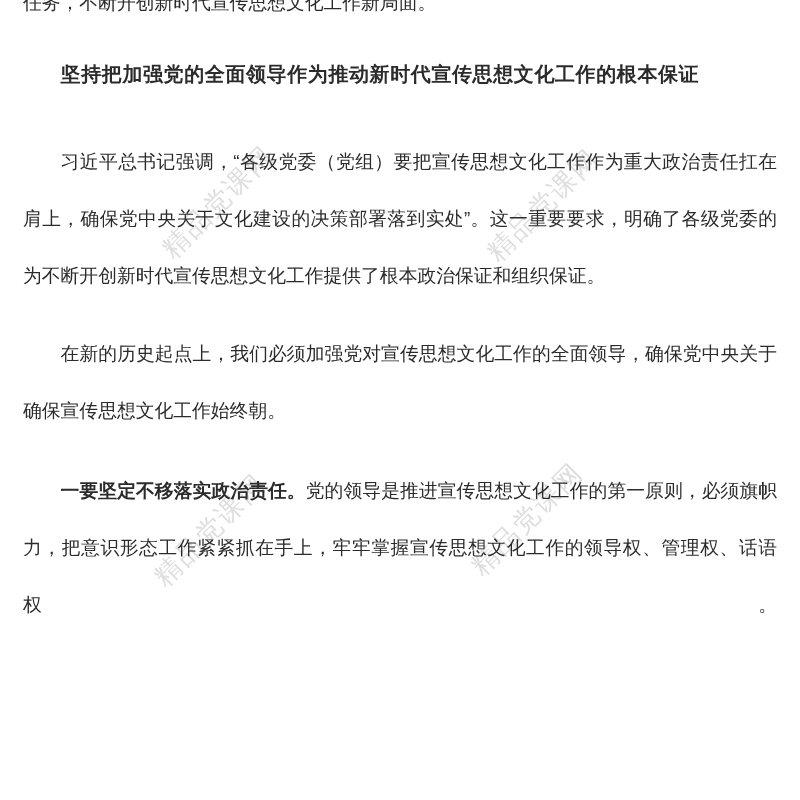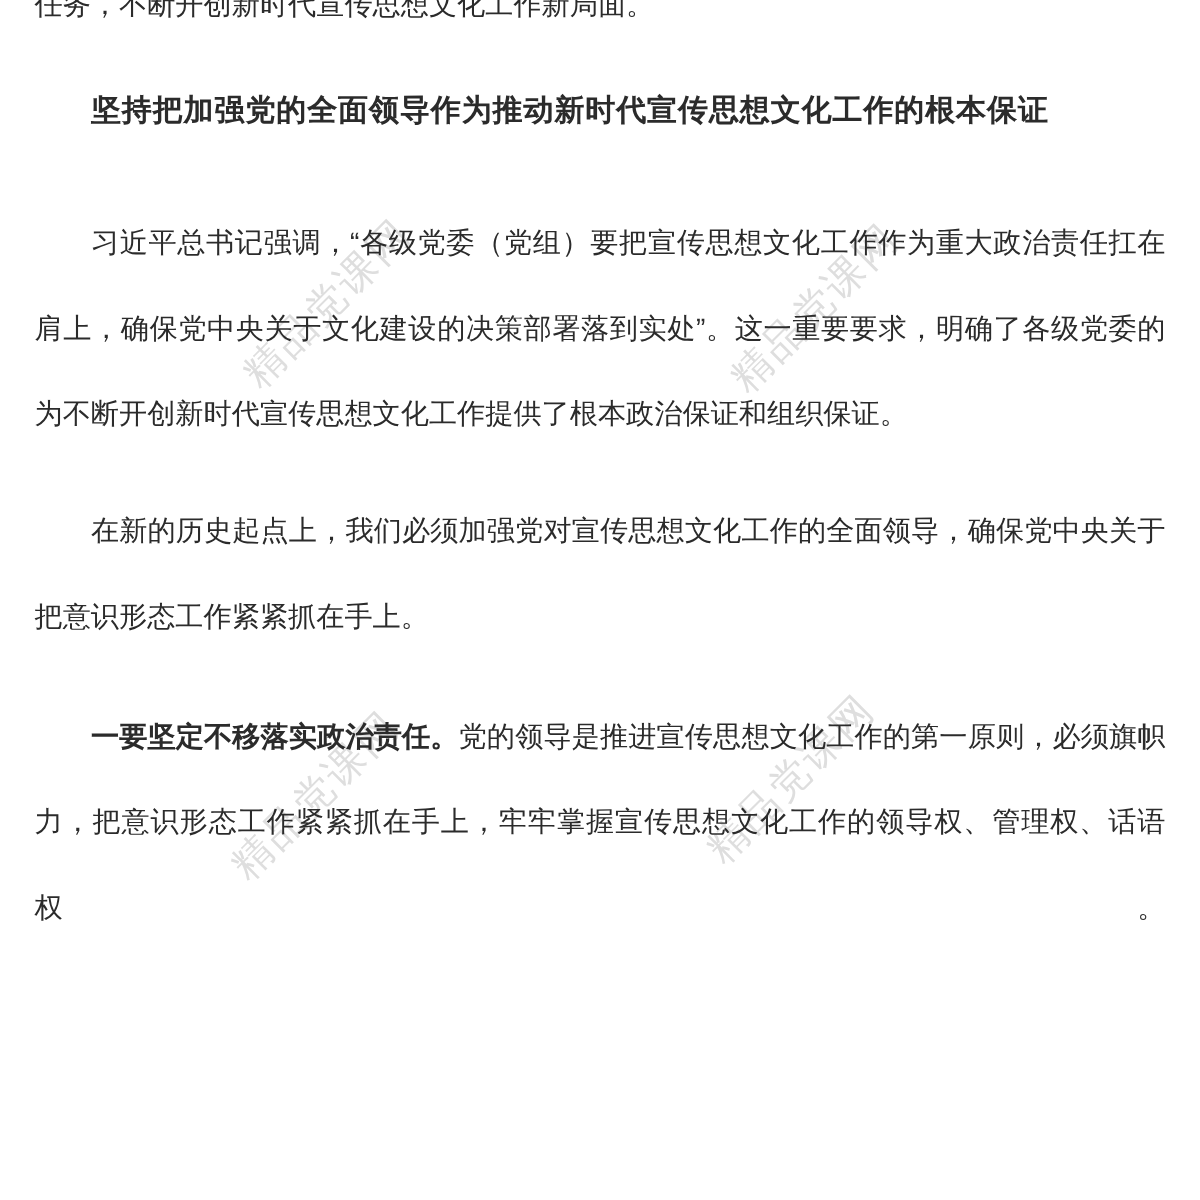--- a/index.html
+++ b/index.html
@@ -83,20 +83,20 @@
       <div class="block" style="margin-bottom: 30px;">
         <div class="line left indent heading">坚持把加强党的全面领导作为推动新时代宣传思想文化工作的根本保证</div>
       </div>
       <div class="block" style="margin-bottom: 21px;">
         <div class="line justify indent">习近平总书记强调，“各级党委（党组）要把宣传思想文化工作作为重大政治责任扛在</div>
         <div class="line justify">肩上，确保党中央关于文化建设的决策部署落到实处”。这一重要要求，明确了各级党委的</div>
         <div class="line left">为不断开创新时代宣传思想文化工作提供了根本政治保证和组织保证。</div>
       </div>
       <div class="block" style="margin-bottom: 23px;">
         <div class="line justify indent">在新的历史起点上，我们必须加强党对宣传思想文化工作的全面领导，确保党中央关于</div>
-        <div class="line left">把意识形态工作紧紧抓在手上。</div>
+        <div class="line left">确保宣传思想文化工作始终朝。</div>
       </div>
       <div class="block" style="margin-bottom: 0px;">
         <div class="line justify indent"><span class="seg-bold">一要坚定不移落实政治责任。</span><span>党的领导是推进宣传思想文化工作的第一原则，必须旗帜</span></div>
         <div class="line justify">力，把意识形态工作紧紧抓在手上，牢牢掌握宣传思想文化工作的领导权、管理权、话语权。</div>
       </div>
     </div>
 </div>
 
 </body></html>

